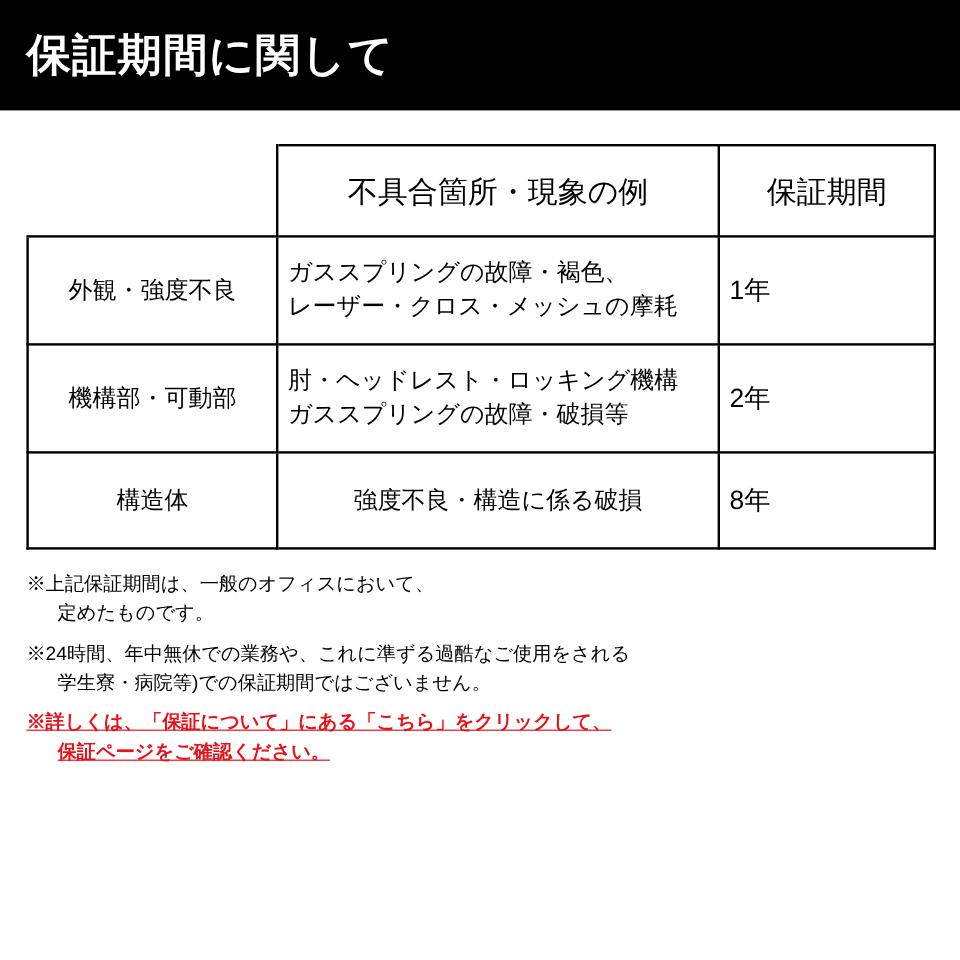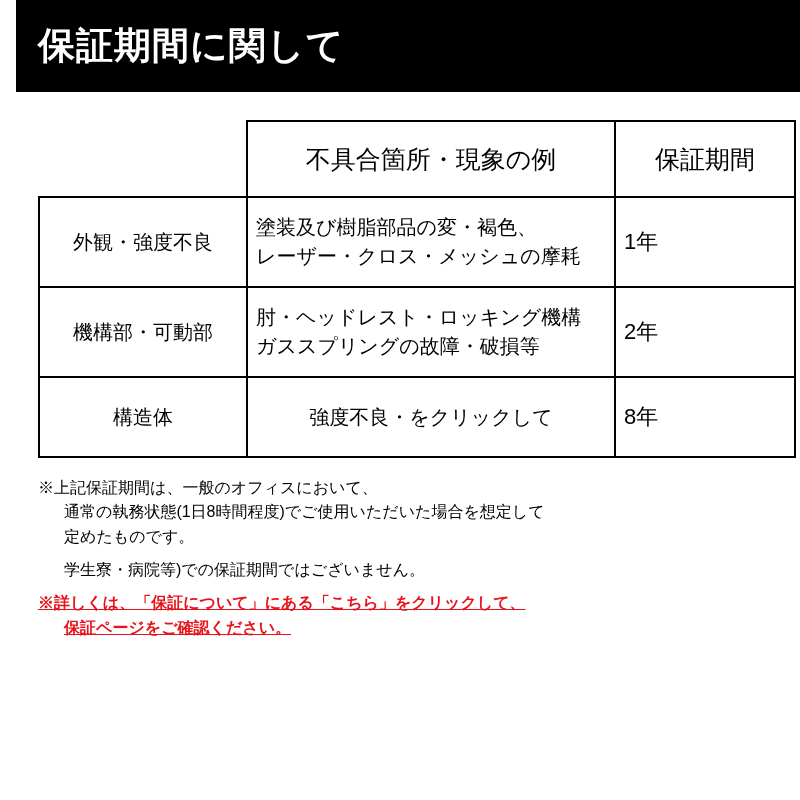--- a/index.html
+++ b/index.html
@@ -12,21 +12,20 @@
     background: #ffffff;
     font-family: "Liberation Sans", sans-serif;
     color: #000000;
     overflow: hidden;
   }
   .page {
     position: relative;
     width: 800px;
     height: 800px;
     box-sizing: border-box;
-    padding-left: 16px;
   }
   
   .header {
     background: #000000;
     color: #ffffff;
     height: 92px;
     box-sizing: border-box;
     display: flex;
     align-items: center;
     padding-left: 22px;
@@ -123,53 +122,53 @@
         <tr>
           <th class="head-cell head-blank"></th>
           <th class="head-cell">不具合箇所・現象の例</th>
           <th class="head-cell">保証期間</th>
         </tr>
       </thead>
       <tbody>
         <tr class="row-tall">
           <td class="cat-cell">外観・強度不良</td>
           <td class="desc-cell">
-            <div>塗装及び樹脂部品の変・褐色、</div>
+            <div>ガススプリングの故障・褐色、</div>
             <div>レーザー・クロス・メッシュの摩耗</div>
           </td>
           <td class="term-cell">1年</td>
         </tr>
         <tr class="row-tall">
           <td class="cat-cell">機構部・可動部</td>
           <td class="desc-cell">
             <div>肘・ヘッドレスト・ロッキング機構</div>
             <div>ガススプリングの故障・破損等</div>
           </td>
           <td class="term-cell">2年</td>
         </tr>
         <tr class="row-short">
           <td class="cat-cell">構造体</td>
           <td class="desc-cell" style="text-align:center;padding-left:8px;">
-            <div>強度不良・をクリックして</div>
+            <div>強度不良・構造に係る破損</div>
           </td>
           <td class="term-cell">8年</td>
         </tr>
       </tbody>
     </table>
   </div>
 
   <div class="notes">
 
     <div class="note">
       <div class="note-line">※上記保証期間は、一般のオフィスにおいて、</div>
-      <div class="note-line indent-1">通常の執務状態(1日8時間程度)でご使用いただいた場合を想定して</div>
       <div class="note-line indent-1">定めたものです。</div>
     </div>
 
     <div class="note">
+      <div class="note-line">※24時間、年中無休での業務や、これに準ずる過酷なご使用をされる</div>
       <div class="note-line indent-1">学生寮・病院等)での保証期間ではございません。</div>
     </div>
 
     <div class="note note-red">
       <div class="note-line">※詳しくは、「保証について」にある「こちら」をクリックして、</div>
       <div class="note-line indent-1">保証ページをご確認ください。</div>
     </div>
 
   </div>
 

